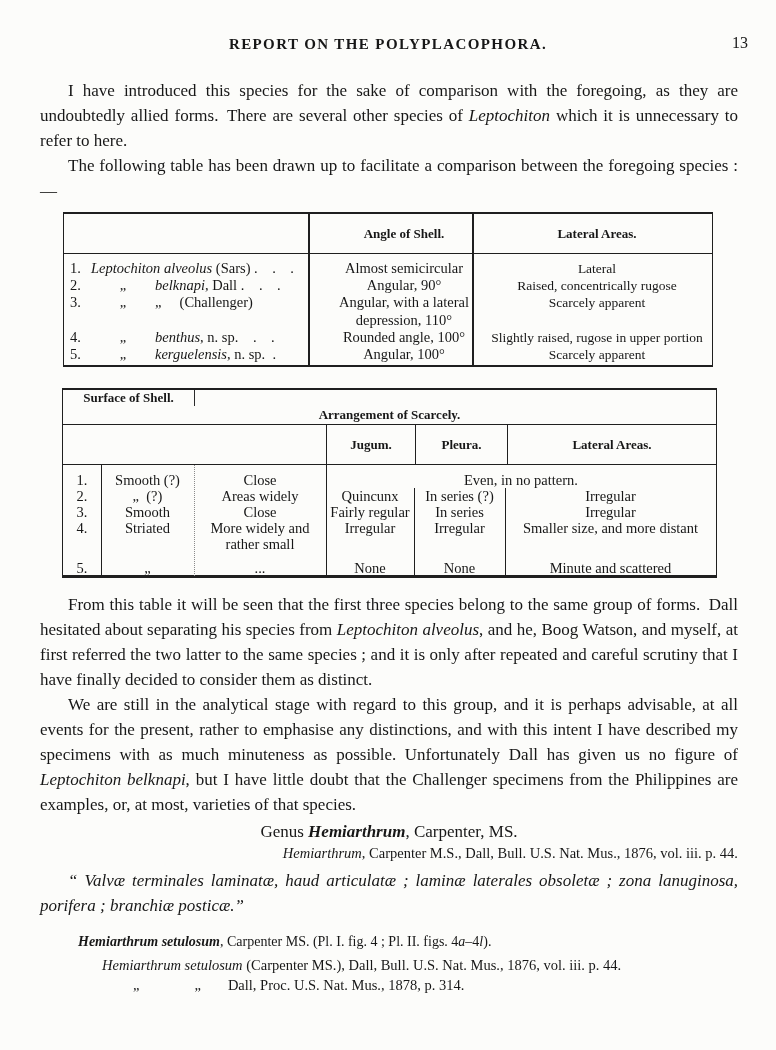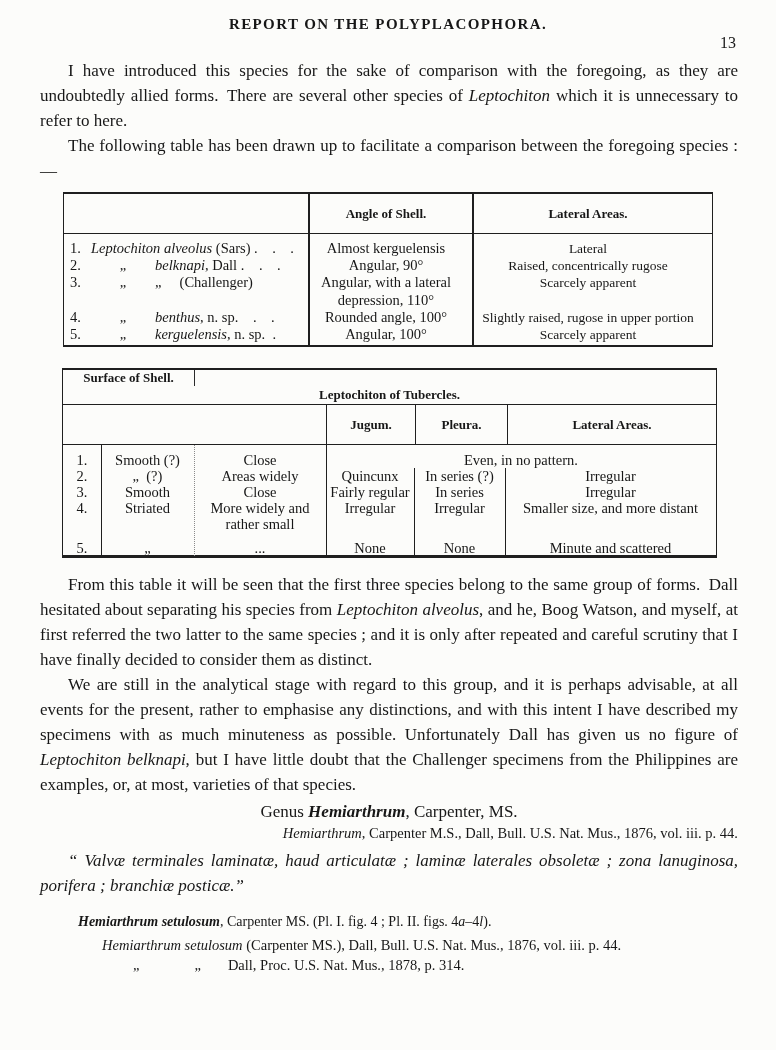--- a/index.html
+++ b/index.html
@@ -7,27 +7,27 @@
   .page{
     position:relative;
     width:776px;height:1050px;
     margin:0 auto;
     background:#fcfcfa;
     font-family:"Liberation Serif","DejaVu Serif",serif;
     color:#171717;
     overflow:hidden;
   }
   
-  .runhead{position:relative;padding-top:16px;height:22px;}
+  .runhead{position:relative;padding-top:36px;height:22px;}
   .runhead .title{
     display:block;text-align:center;
     font-size:15px;font-weight:bold;letter-spacing:1.4px;
   }
   .runhead .pageno{
-    position:absolute;top:34px;right:40px;
+    position:absolute;top:34px;right:28px;
     font-size:16px;
   }
   
   .bodytext{margin:0 38px 0 40px;}
   p.para{
     margin:0;
     font-size:17px;line-height:25px;
     text-align:justify;text-indent:28px;
   }
   p.first{margin-top:20px;}
@@ -39,21 +39,21 @@
     border:1.5px solid #1f1f1f;
     border-top-width:2px;border-bottom-width:2.5px;
     box-sizing:border-box;
   }
   .t1-header{display:flex;height:39px;border-bottom:1.5px solid #1f1f1f;}
   .t1-header .hcell{
     display:flex;align-items:center;justify-content:center;
     font-size:13px;font-weight:bold;
   }
   .t1 .c1{width:244px;flex:none;}
-  .t1 .c2{width:156px;flex:none;}
+  .t1 .c2{width:156px;flex:none;margin-left:18px;}
   .t1 .c3{flex:1;}
   .t1 .vline{position:absolute;top:0;bottom:0;width:1.5px;background:#1f1f1f;}
   .t1 .v1{left:244px;}
   .t1 .v2{left:408px;}
   .t1-body{display:flex;padding-top:6px;}
   .t1-body .tcol{font-size:14.5px;}
   .tline{height:17.2px;line-height:17.2px;white-space:nowrap;}
   .t1-body .c2 .tline,.t1-body .c3 .tline{text-align:center;}
   .t1-body .c3 .tline{font-size:13.5px;}
   .sp-line{display:flex;padding-left:6px;}
@@ -173,42 +173,42 @@
             <span class="sp-ditto">„</span>
             <span class="sp-name"><span style="font-style: italic;">benthus</span><span>, n. sp.  .  .</span></span>
           </div>
         <div class="tline sp-line">
             <span class="sp-num">5.</span>
             <span class="sp-ditto">„</span>
             <span class="sp-name"><span style="font-style: italic; text-align: center;">kerguelensis</span><span>, n. sp. .</span></span>
           </div>
       </div>
       <div class="tcol c2">
-        <div class="tline">Almost kerguelensis</div>
+        <div class="tline">Almost semicircular</div>
         <div class="tline">Angular, 90°</div>
         <div class="tline">Angular, with a lateral</div>
         <div class="tline">depression, 110°</div>
         <div class="tline">Rounded angle, 100°</div>
         <div class="tline">Angular, 100°</div>
       </div>
       <div class="tcol c3">
         <div class="tline">Lateral</div>
         <div class="tline">Raised, concentrically rugose</div>
         <div class="tline">Scarcely apparent</div>
         <div class="tline"></div>
         <div class="tline">Slightly raised, rugose in upper portion</div>
         <div class="tline">Scarcely apparent</div>
       </div>
     </div>
   </div>
 
   <div class="t2">
     <div class="t2-h1">
       <div class="hcell hs">Surface of Shell.</div>
-      <div class="hcell ha">Leptochiton of Tubercles.</div>
+      <div class="hcell ha">Arrangement of Scarcely.</div>
     </div>
     <div class="t2-h2">
       <div class="sp"></div>
       <div class="hcell hj">Jugum.</div>
       <div class="hcell hp">Pleura.</div>
       <div class="hcell hl">Lateral Areas.</div>
     </div>
     <div class="t2-body">
       <div class="bdiv b1"></div>
       <div class="bdiv b2"></div>

